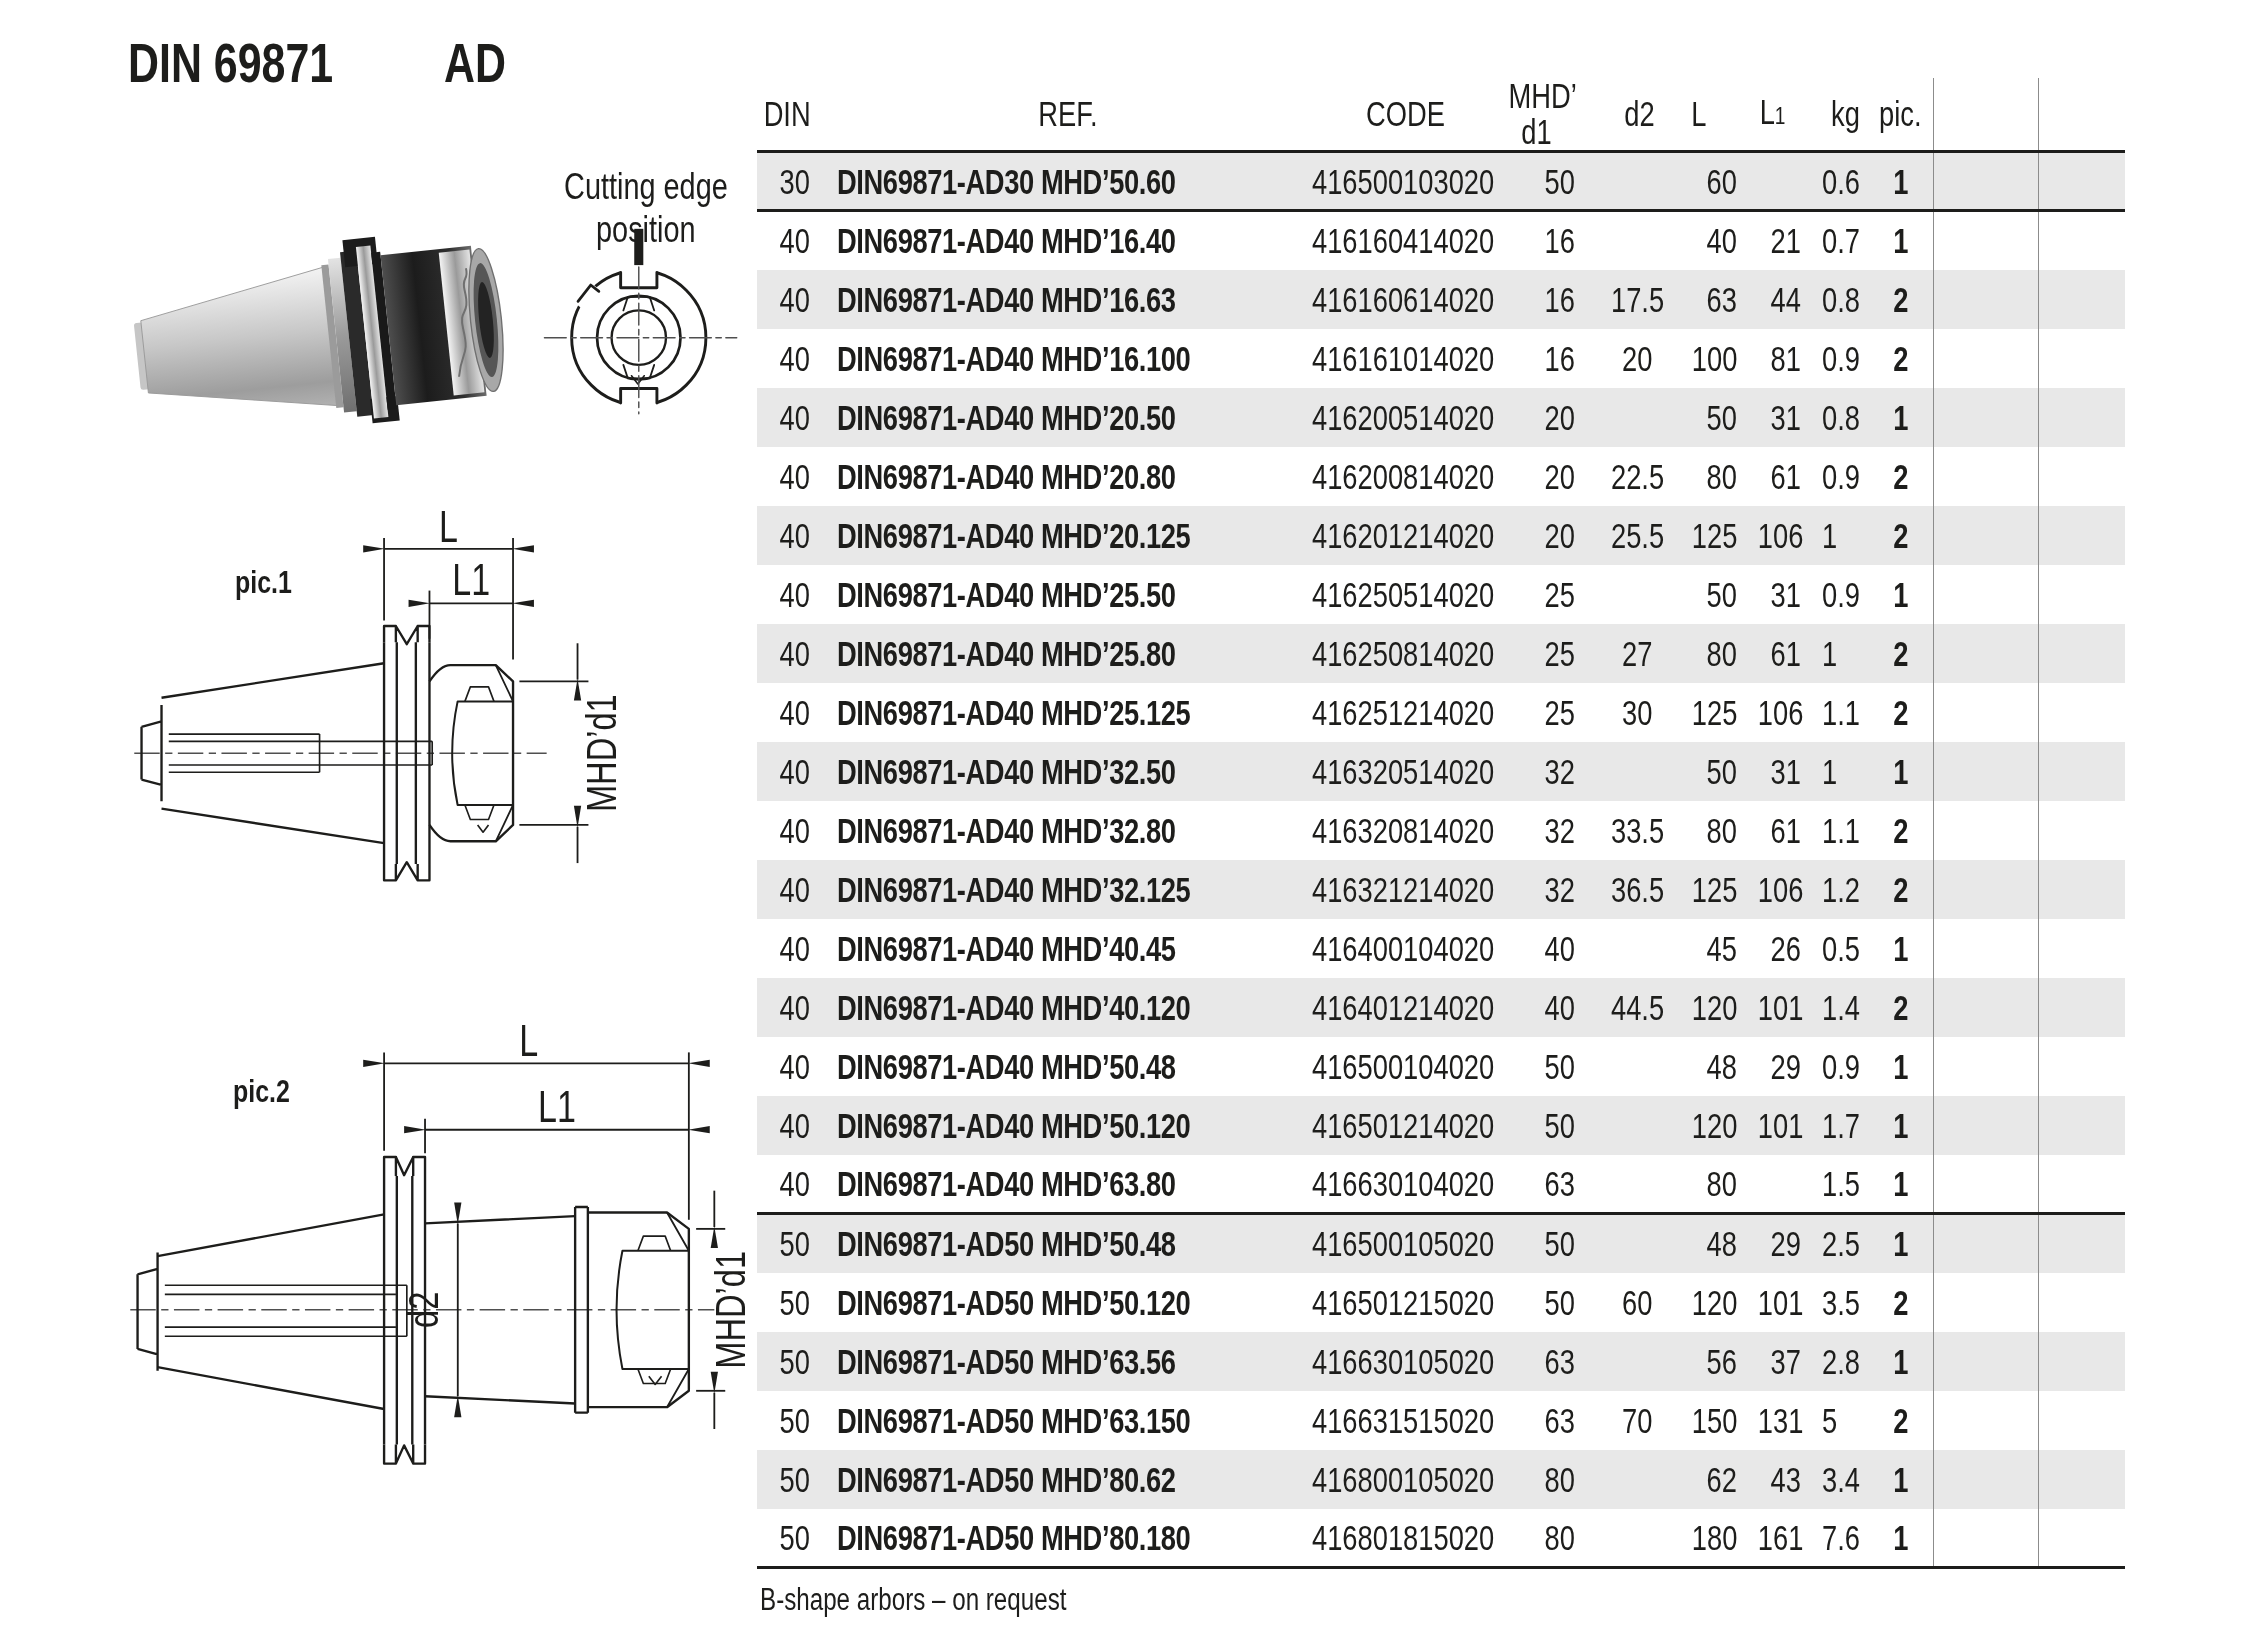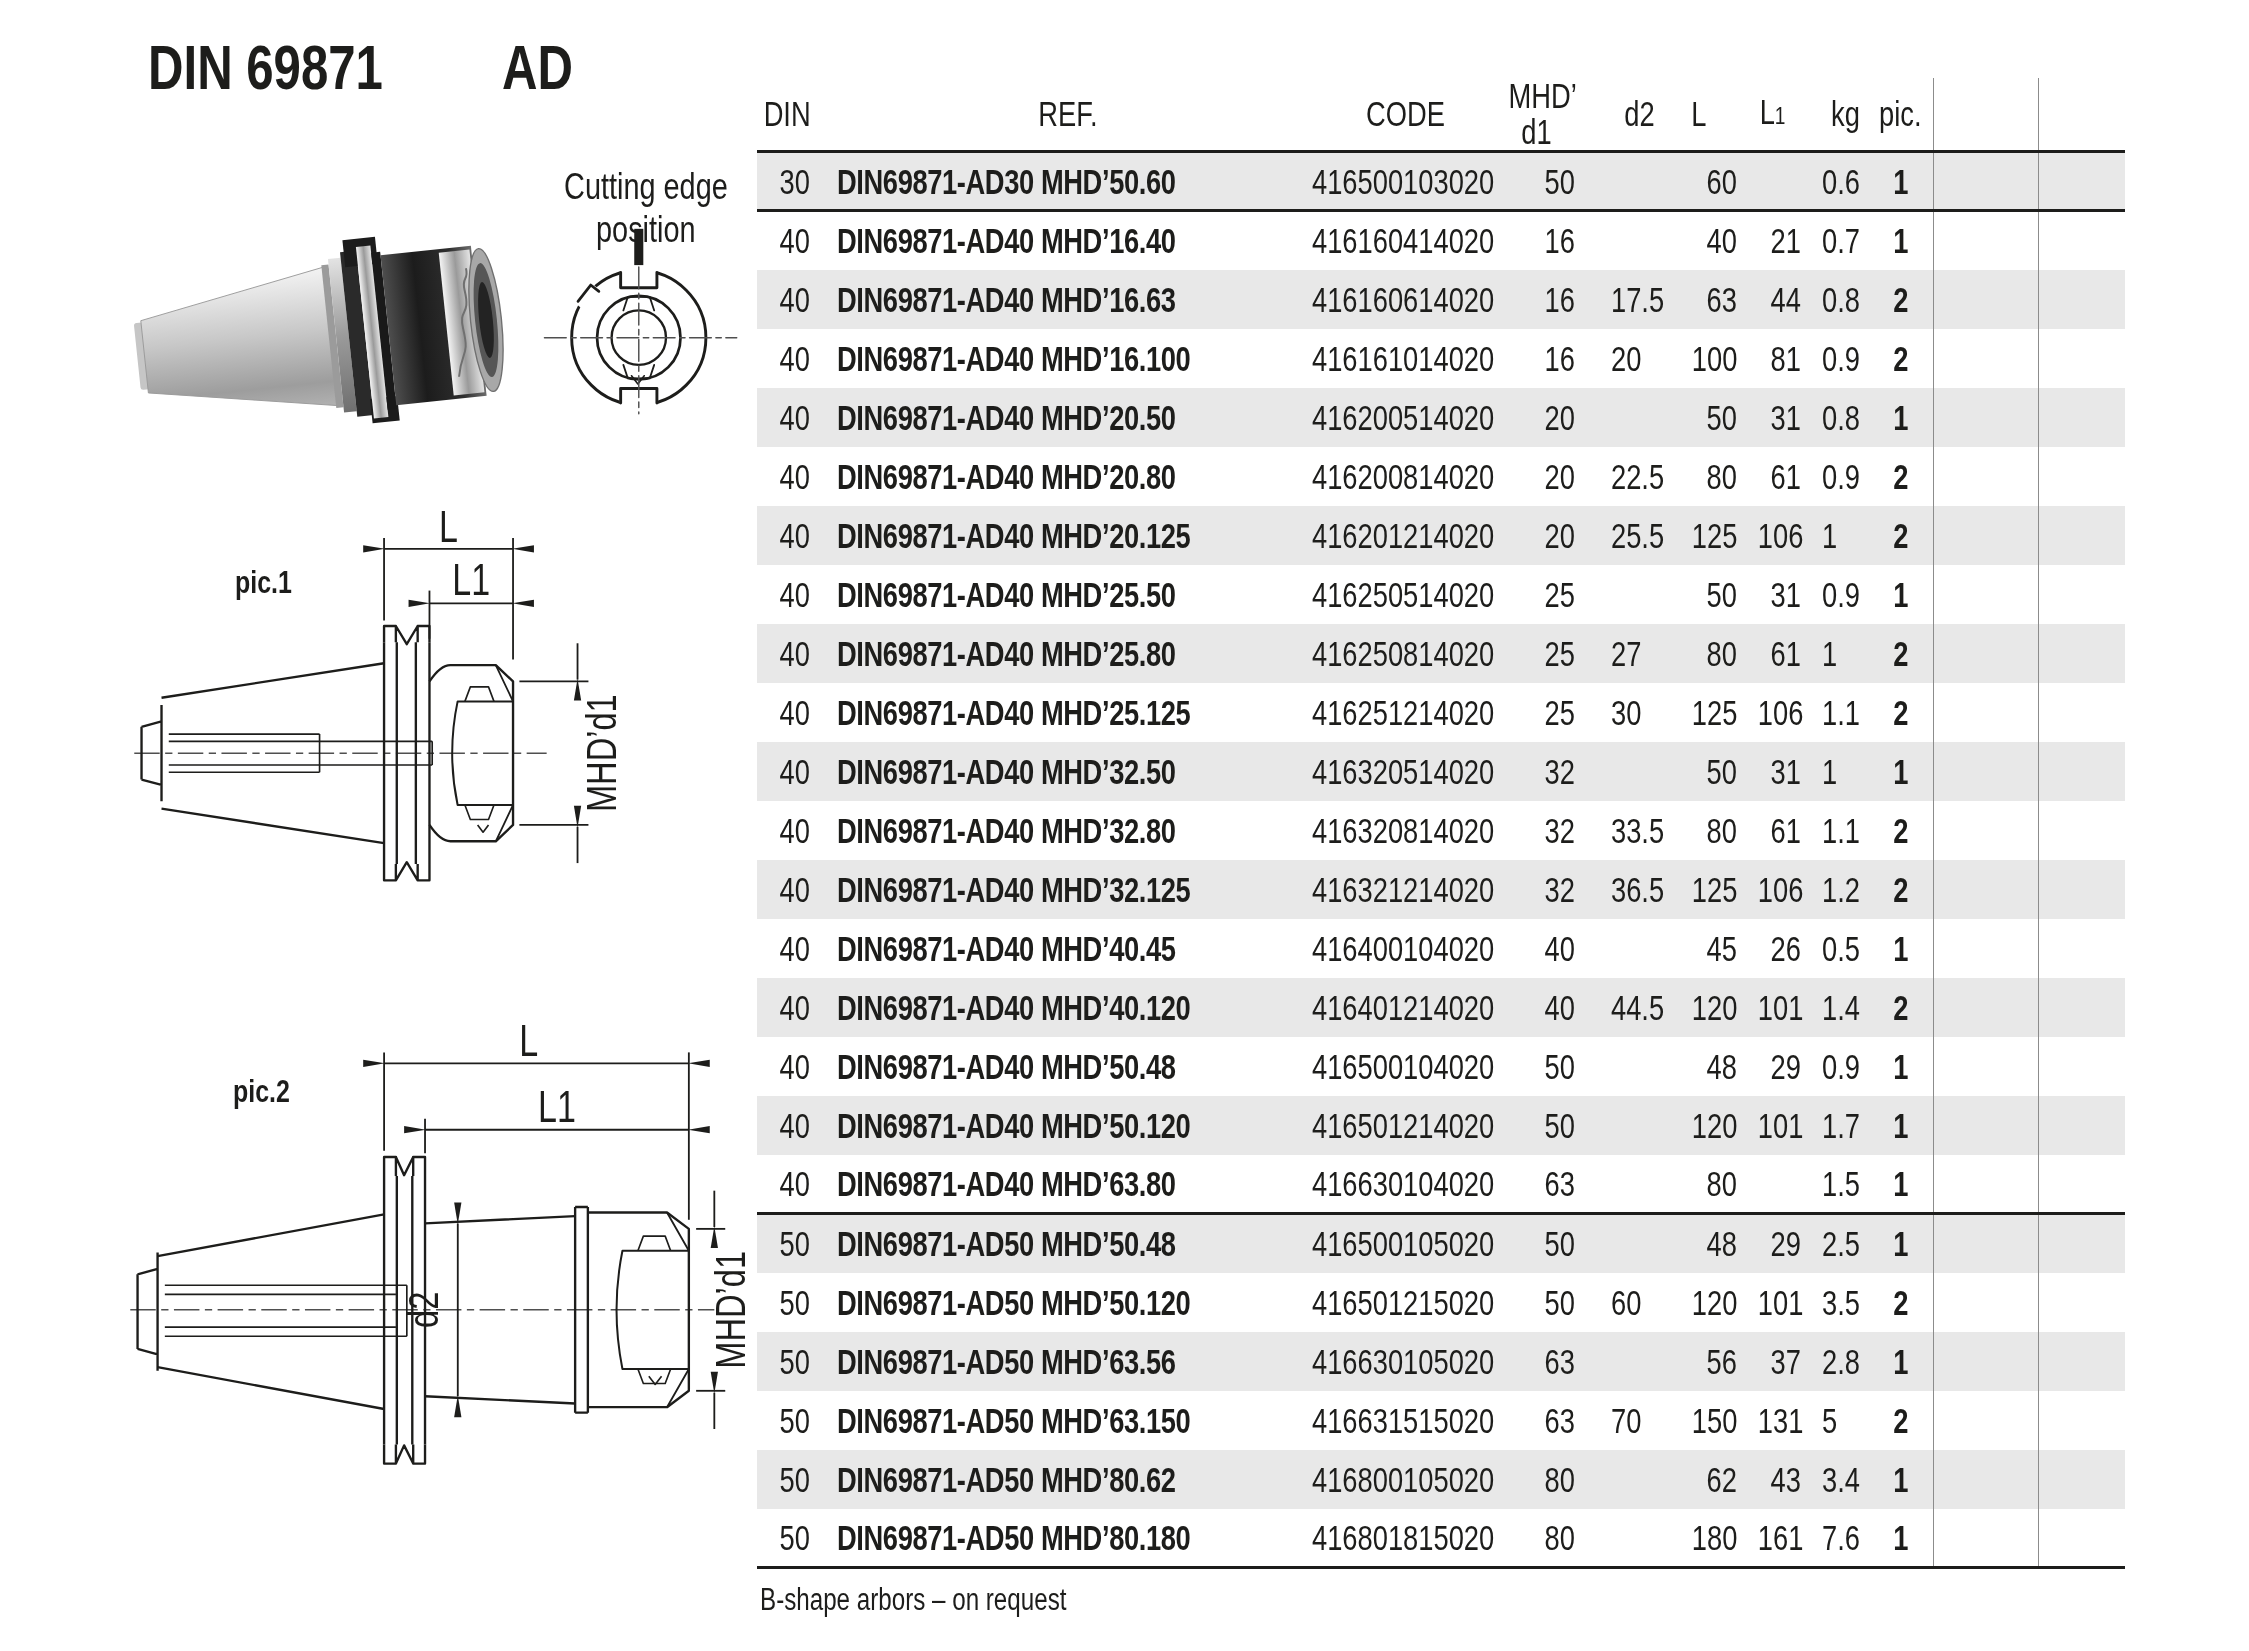--- a/index.html
+++ b/index.html
@@ -8,21 +8,21 @@
   *{margin:0;padding:0;box-sizing:border-box;}
   html,body{width:2249px;height:1652px;background:#fff;overflow:hidden;
     font-family:"Liberation Sans",sans-serif;color:var(--text);}
   .abs{position:absolute;}
   
   .sq{display:inline-block;transform:scaleX(0.78);white-space:nowrap;}
   .sq-l{transform-origin:0 50%;}
   .sq-r{transform-origin:100% 50%;}
   .sq-c{transform-origin:50% 50%;}
 
-  #page-title{left:148px;top:31px;font-size:63px;font-weight:bold;letter-spacing:0;}
+  #page-title{left:128px;top:31px;font-size:55px;font-weight:bold;letter-spacing:0;}
   #page-title .t2{margin-left:53px;}
 
   #cutting-edge-label{left:518px;top:165px;width:255px;text-align:center;
     font-size:37px;line-height:43px;}
 
   .pic-label{font-size:32px;font-weight:bold;}
   #pic1-label{left:235px;top:564px;}
   #pic2-label{left:233px;top:1073px;}
 
   #footnote{left:760px;top:1582px;font-size:31px;}
@@ -43,21 +43,21 @@
   #spec-table tbody tr.section-end td{border-bottom:3.6px solid var(--rule);}
   #spec-table tbody tr:last-child td{border-bottom:3.6px solid var(--rule);}
   #spec-table th.col-pic,#spec-table td.col-pic{border-right:1.8px solid var(--vrule);}
   #spec-table th.col-x1,#spec-table td.col-x1{border-right:1.8px solid var(--vrule);}
   .col-din{text-align:right;padding-right:11px;}
   .col-ref{text-align:left;padding-left:16.4px;}
   td.col-ref{font-weight:bold;font-size:35px;letter-spacing:-0.5px;}
   th.col-ref{font-weight:bold;}
   .col-code{text-align:right;padding-left:13.6px;}
   .col-d1{text-align:right;padding-right:7.3px;margin-top:32px;}
-  .col-d2{text-align:left;padding-left:28px;}
+  .col-d2{text-align:right;padding-left:28px;}
   th.col-d2{text-align:center;padding-left:36px;}
   .col-L{text-align:right;padding-right:7.3px;}
   .col-L1{text-align:right;padding-right:9px;}
   .col-kg{text-align:left;padding-left:12.7px;}
   .col-pic{text-align:center;}
   td.col-pic{font-weight:bold;}
   th.col-pic{font-weight:bold;}
   .hsub{font-size:70%;}
 
   

